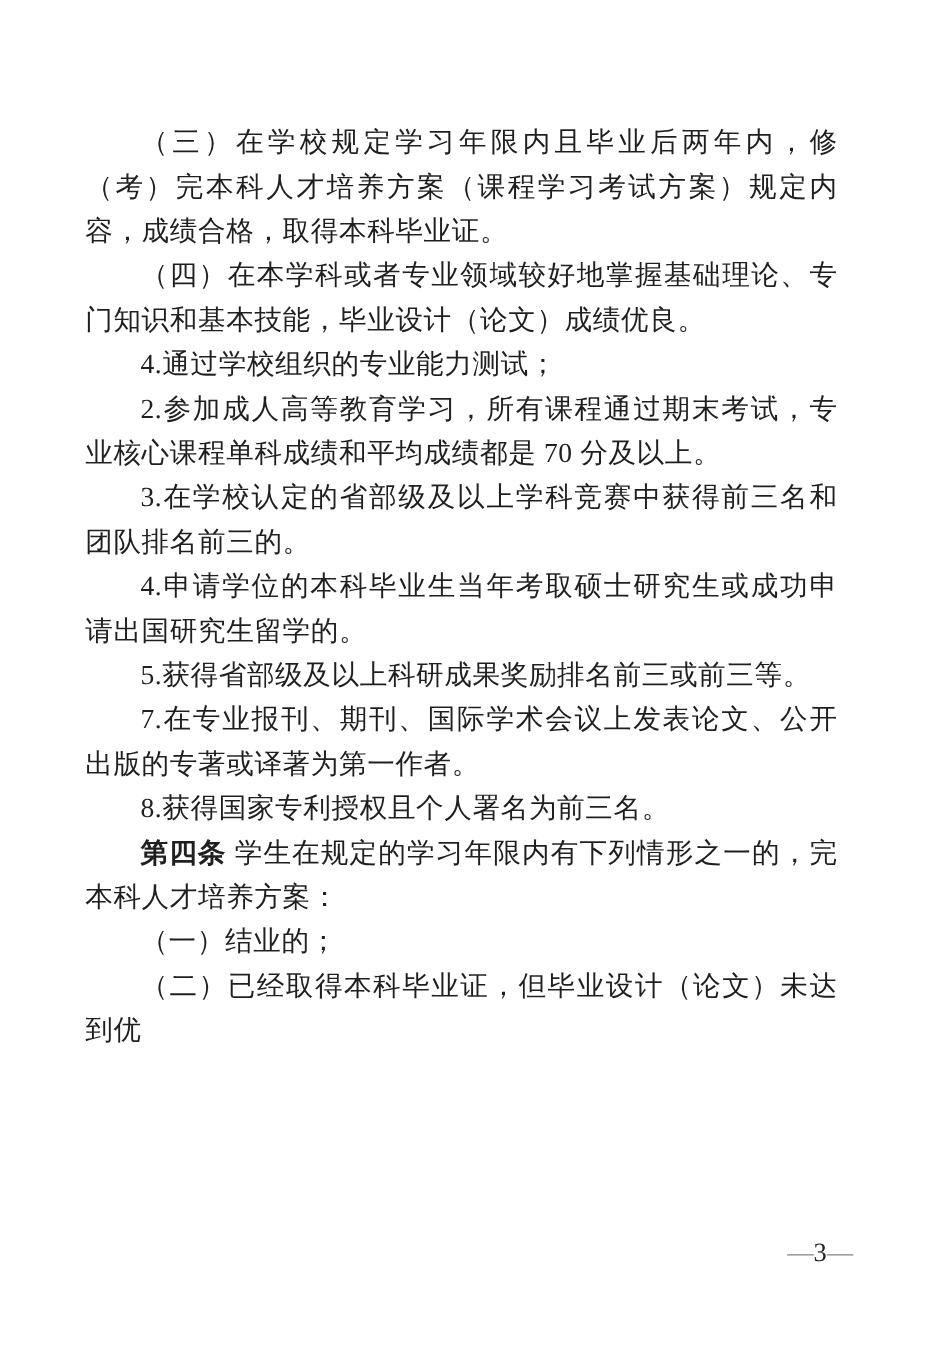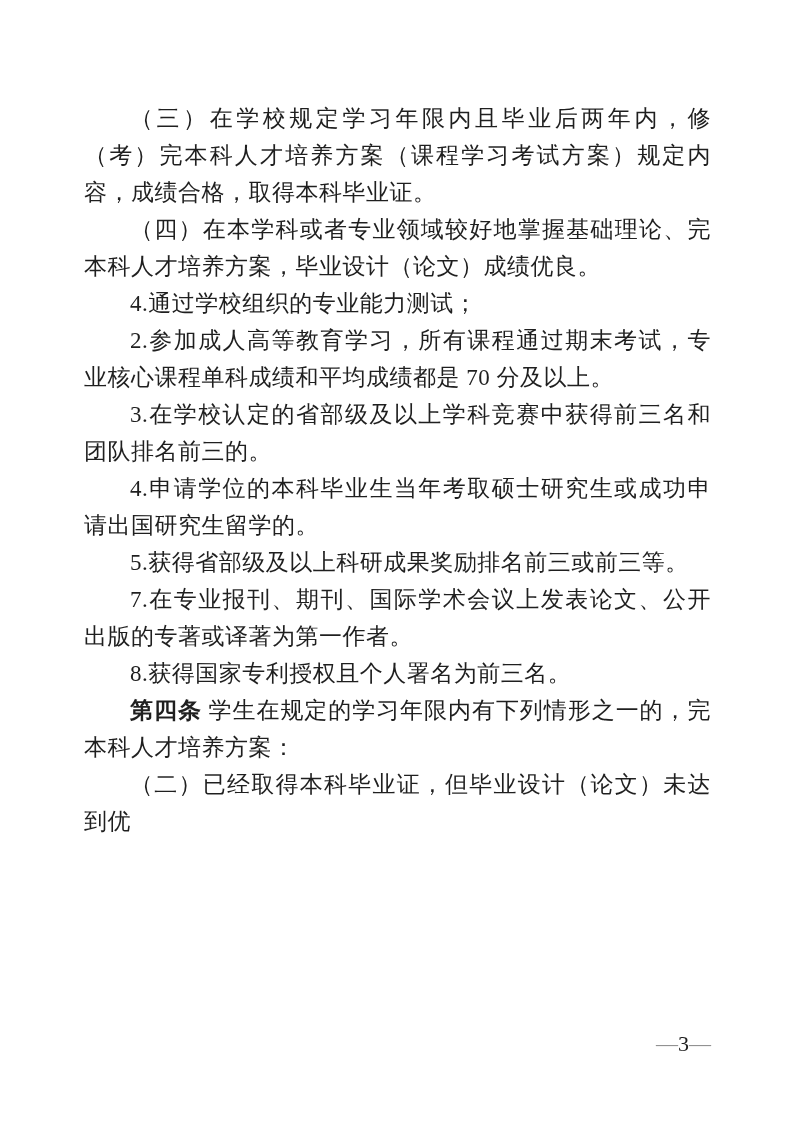--- a/index.html
+++ b/index.html
@@ -11,21 +11,21 @@
     position: relative;
     width: 793px;
     height: 1122px;
     background: #ffffff;
     overflow: hidden;
     font-family: "Liberation Serif", "DejaVu Serif", serif;
   }
   .content {
     position: absolute;
     top: 100px;
-    left: 84px;
+    left: 71px;
     width: 627px;
   }
   .para {
     margin: 0;
     font-size: 23px;
     line-height: 37px;
     color: #1f1f1f;
     text-align: justify;
     text-indent: 2em;
     letter-spacing: 0.5px;
@@ -46,26 +46,27 @@
   .page-num .dash {
     color: #8c8c8c;
   }
 </style>
 </head>
 <body>
 
 <div class="page">
   <div class="content">
     <p class="para"><span class="lead"></span><span>（三）在学校规定学习年限内且毕业后两年内，修（考）完本科人才培养方案（课程学习考试方案）规定内容，成绩合格，取得本科毕业证。</span></p>
-    <p class="para"><span class="lead"></span><span>（四）在本学科或者专业领域较好地掌握基础理论、完本科人才培养方案，毕业设计（论文）成绩优良。</span></p>
+    <p class="para"><span class="lead"></span><span>（四）在本学科或者专业领域较好地掌握基础理论、专门知识和基本技能，毕业设计（论文）成绩优良。</span></p>
     <p class="para"><span class="lead"></span><span>4.通过学校组织的专业能力测试；</span></p>
     <p class="para"><span class="lead"></span><span>2.参加成人高等教育学习，所有课程通过期末考试，专业核心课程单科成绩和平均成绩都是 70 分及以上。</span></p>
     <p class="para"><span class="lead"></span><span>3.在学校认定的省部级及以上学科竞赛中获得前三名和团队排名前三的。</span></p>
     <p class="para"><span class="lead"></span><span>4.申请学位的本科毕业生当年考取硕士研究生或成功申请出国研究生留学的。</span></p>
     <p class="para"><span class="lead"></span><span>5.获得省部级及以上科研成果奖励排名前三或前三等。</span></p>
     <p class="para"><span class="lead"></span><span>7.在专业报刊、期刊、国际学术会议上发表论文、公开出版的专著或译著为第一作者。</span></p>
     <p class="para"><span class="lead"></span><span>8.获得国家专利授权且个人署名为前三名。</span></p>
     <p class="para"><span class="lead">第四条</span><span> 学生在规定的学习年限内有下列情形之一的，完本科人才培养方案：</span></p>
+    <p class="para"><span class="lead"></span><span>（一）结业的；</span></p>
     <p class="para"><span class="lead"></span><span>（二）已经取得本科毕业证，但毕业设计（论文）未达到优</span></p>
   </div>
 
   <div class="page-num"><span class="dash">—</span><span>3</span><span class="dash">—</span></div>
 </div>
 
 </body></html>

